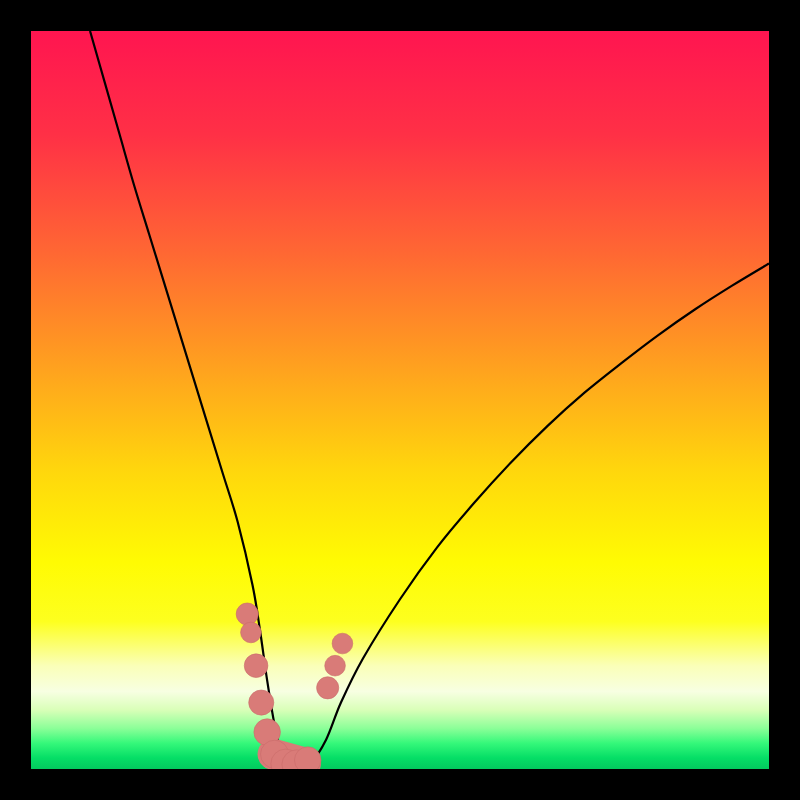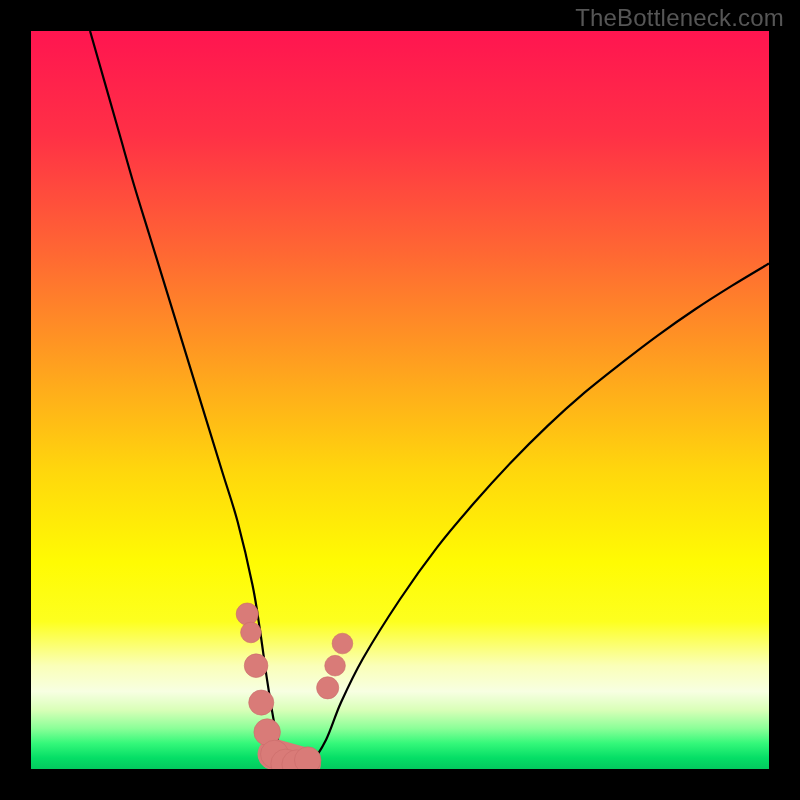--- a/index.html
+++ b/index.html
@@ -98,15 +98,14 @@
           <circle cx="265.68" cy="733.57" r="14.76" fill="#d97b78" stroke="#c96c69" stroke-width="0.6"></circle>
           <circle cx="276.75" cy="729.14" r="13.28" fill="#d97b78" stroke="#c96c69" stroke-width="0.6"></circle>
           <circle cx="296.68" cy="656.82" r="11.07" fill="#d97b78" stroke="#c96c69" stroke-width="0.6"></circle>
           <circle cx="304.06" cy="634.68" r="10.33" fill="#d97b78" stroke="#c96c69" stroke-width="0.6"></circle>
           <circle cx="311.44" cy="612.54" r="10.33" fill="#d97b78" stroke="#c96c69" stroke-width="0.6"></circle>
         </g>
     </svg>
 
   </div>
 
-  <div class="watermark">TheBottleneck.com</div>
 
 </div>
 
 </body></html>

